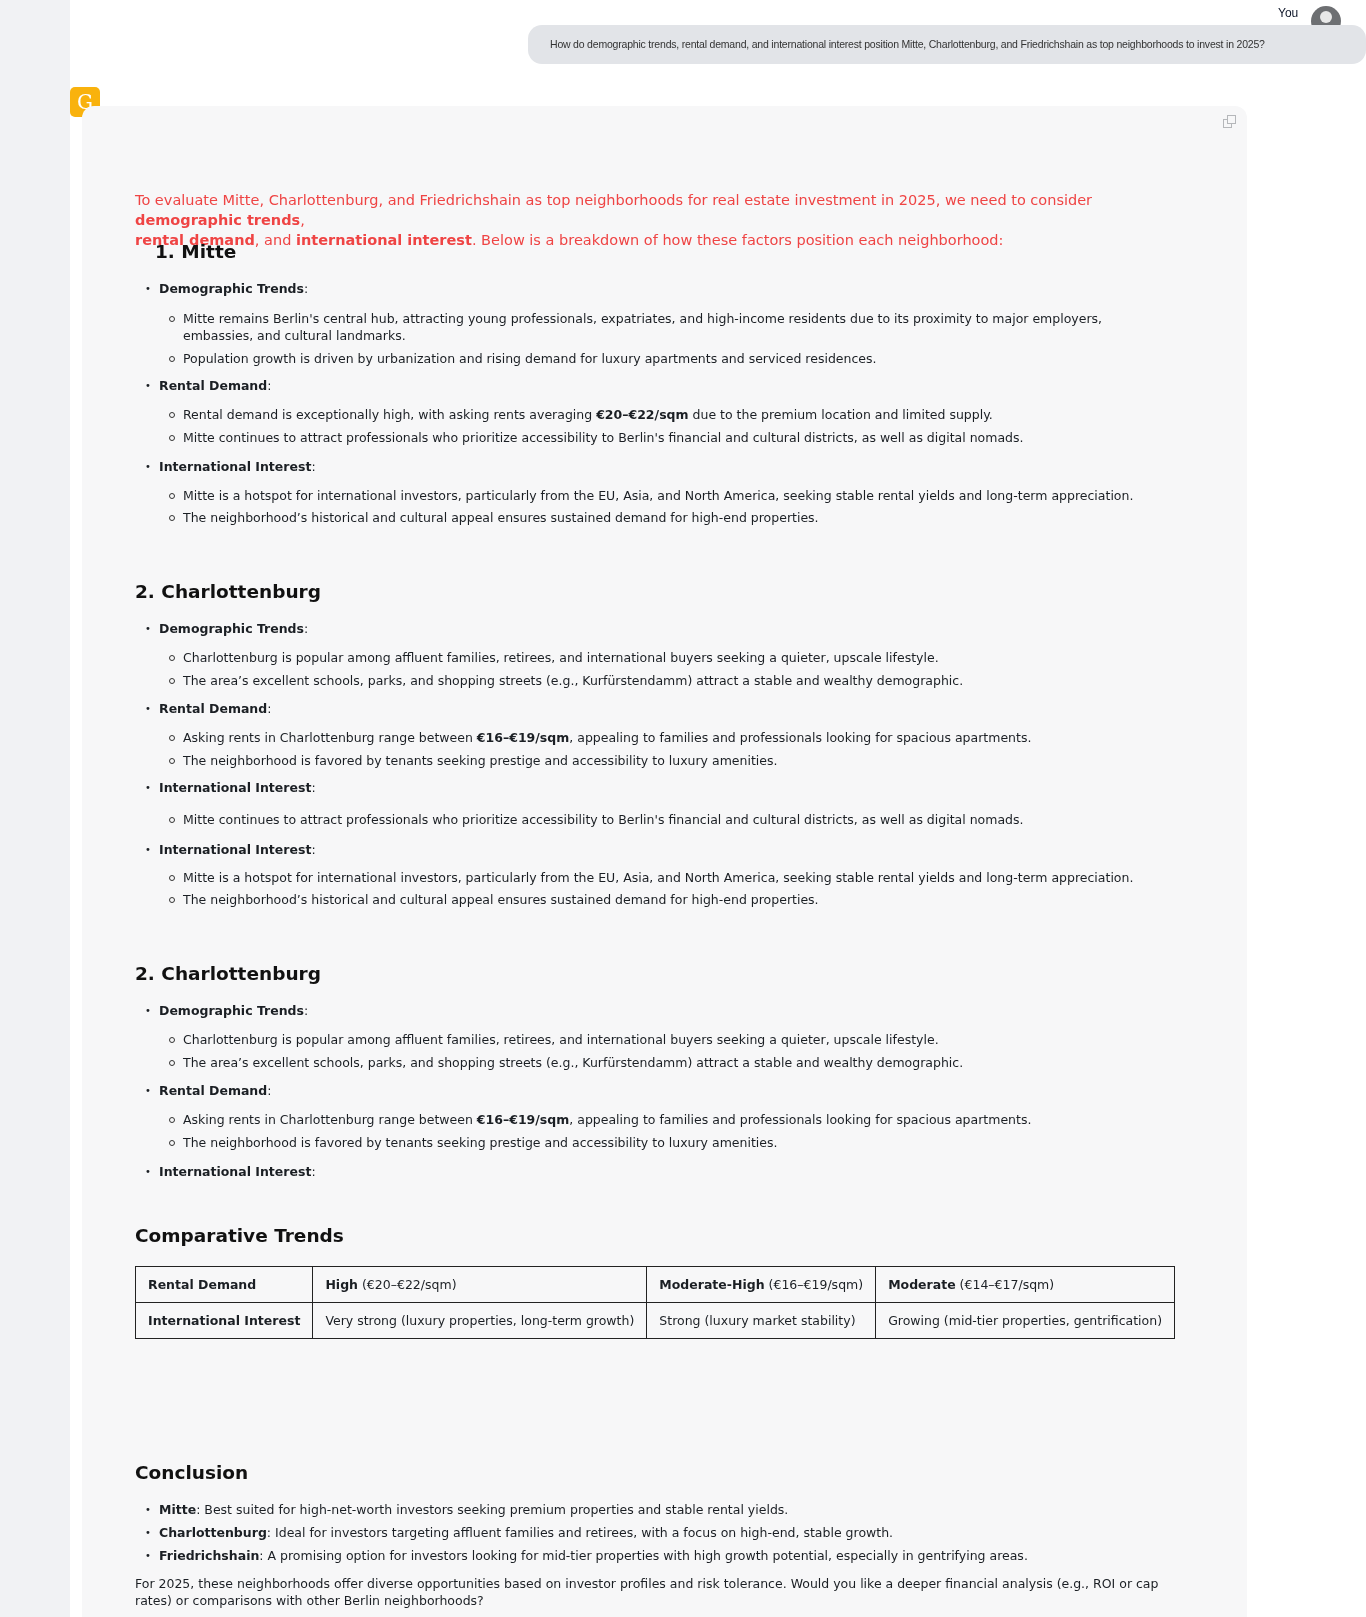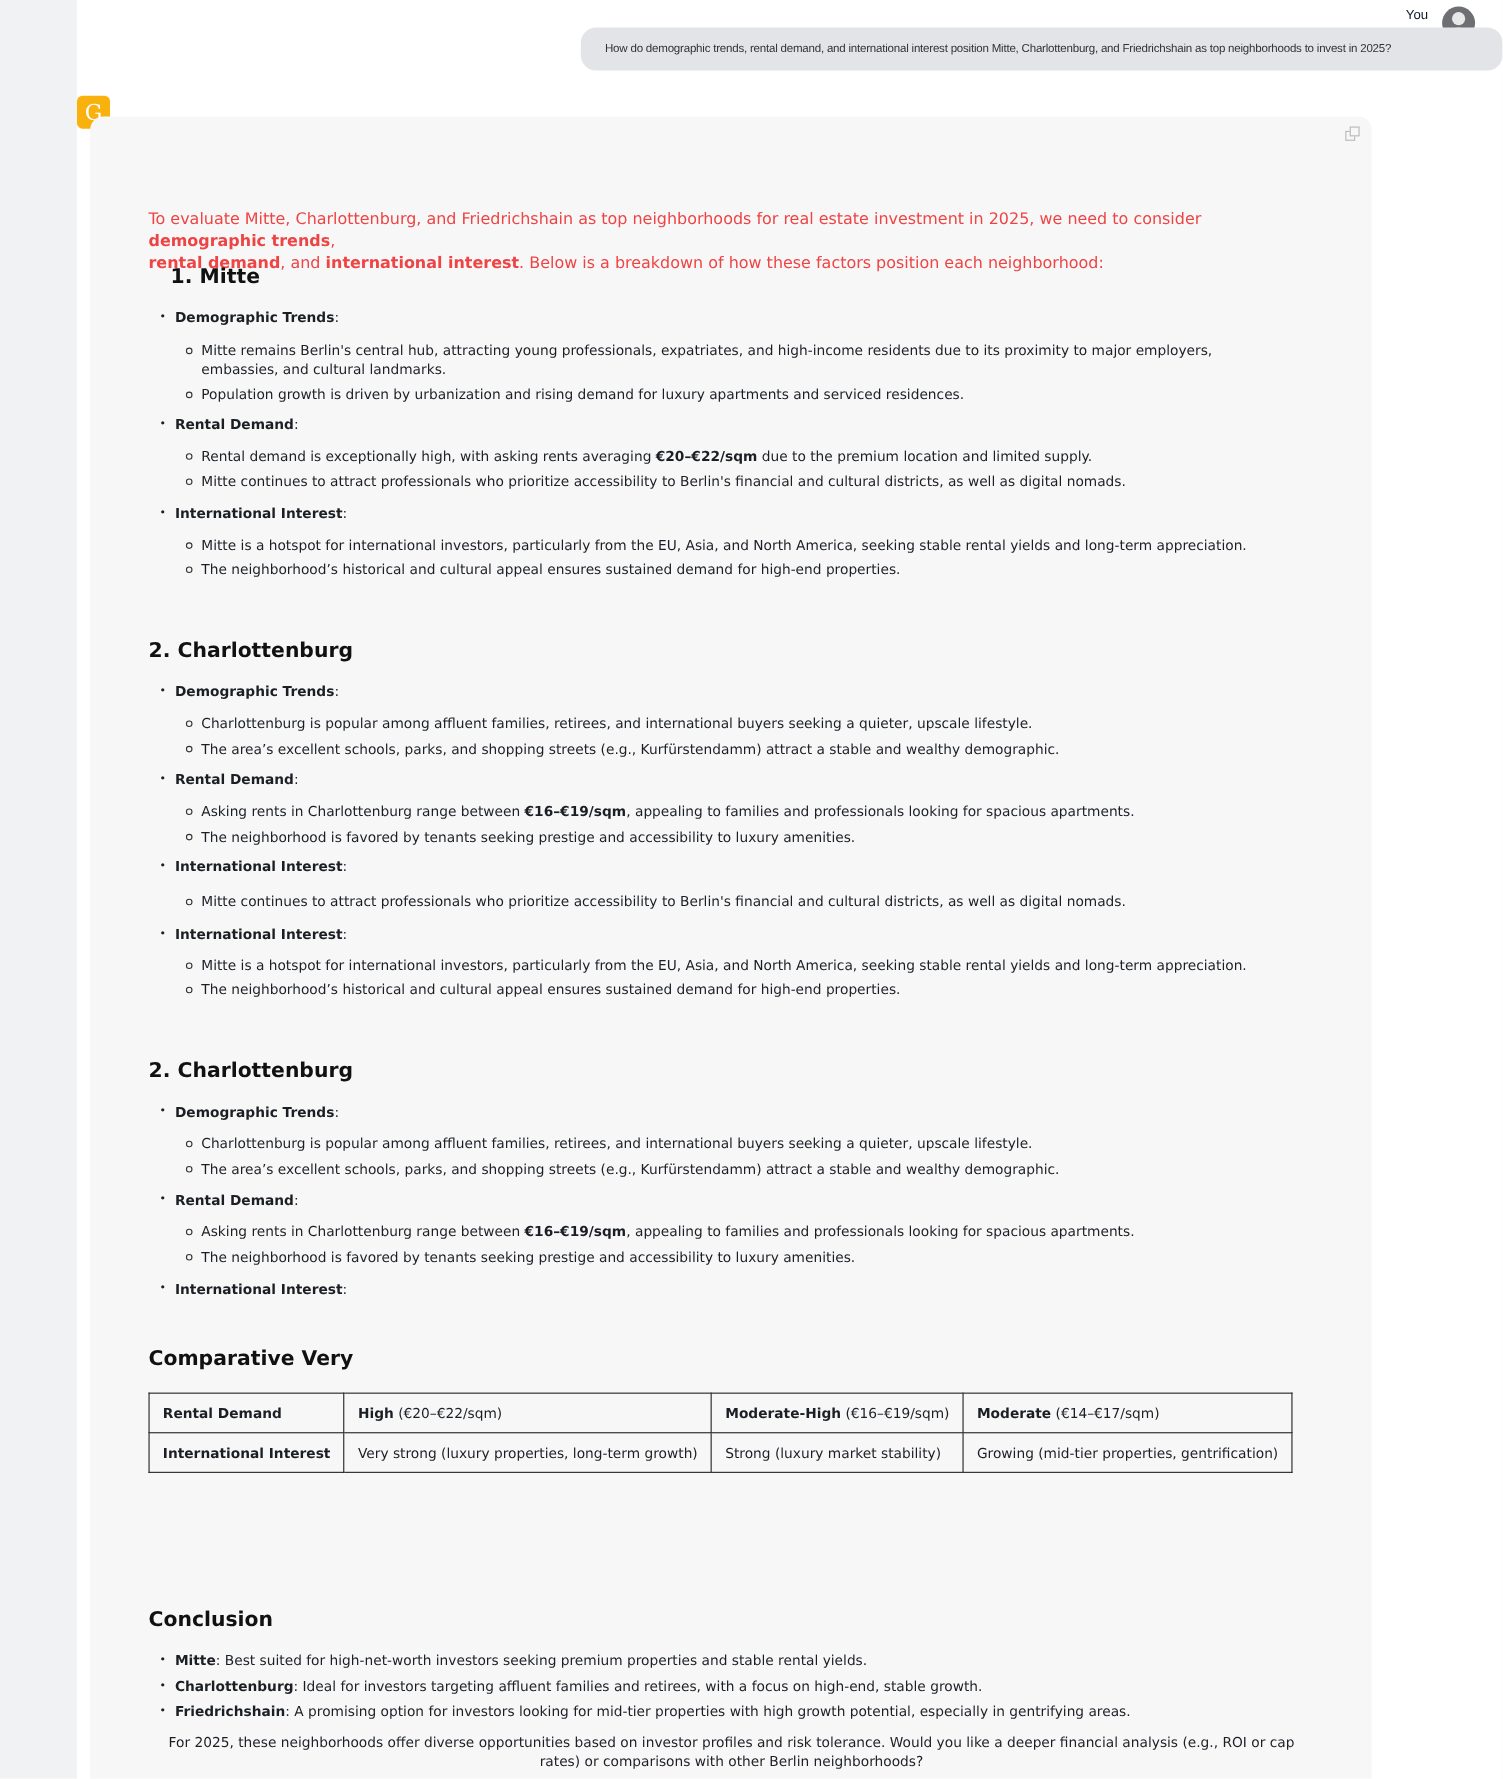--- a/index.html
+++ b/index.html
@@ -166,21 +166,21 @@
   </div>
 <div class="abs l2" style="top:1134px;">
     <span class="bul"></span>
     <span class="txt">The neighborhood is favored by tenants seeking prestige and accessibility to luxury amenities.</span>
   </div>
 <div class="abs l1" style="top:1164px;">
     <span class="bul">•</span>
     <span class="txt"><span class="bx">International Interest</span><span>:</span></span>
   </div>
 
-<h2 class="abs sec" style="top:1225px;">Comparative Very</h2>
+<h2 class="abs sec" style="top:1225px;">Comparative Trends</h2>
 <table class="cmp">
   <tbody>
   <tr>
     <td class="bx">Rental Demand</td>
     <td><span class="bx">High</span><span> (€20–€22/sqm)</span></td>
     <td><span class="bx">Moderate-High</span><span> (€16–€19/sqm)</span></td>
     <td><span class="bx">Moderate</span><span> (€14–€17/sqm)</span></td>
   </tr>
   <tr>
     <td class="bx">International Interest</td>
@@ -197,13 +197,13 @@
     <span class="txt"><span class="bx">Mitte</span><span>: Best suited for high-net-worth investors seeking premium properties and stable rental yields.</span></span>
   </div>
 <div class="abs l1" style="top:1525px;">
     <span class="bul">•</span>
     <span class="txt"><span class="bx">Charlottenburg</span><span>: Ideal for investors targeting affluent families and retirees, with a focus on high-end, stable growth.</span></span>
   </div>
 <div class="abs l1" style="top:1548px;">
     <span class="bul">•</span>
     <span class="txt"><span class="bx">Friedrichshain</span><span>: A promising option for investors looking for mid-tier properties with high growth potential, especially in gentrifying areas.</span></span>
   </div>
-<p class="abs final" style="top:1575px;text-align:center;">For 2025, these neighborhoods offer diverse opportunities based on investor profiles and risk tolerance. Would you like a deeper financial analysis (e.g., ROI or cap rates) or comparisons with other Berlin neighborhoods?</p>
+<p class="abs final" style="top:1575px;">For 2025, these neighborhoods offer diverse opportunities based on investor profiles and risk tolerance. Would you like a deeper financial analysis (e.g., ROI or cap rates) or comparisons with other Berlin neighborhoods?</p>
 
 </body></html>

